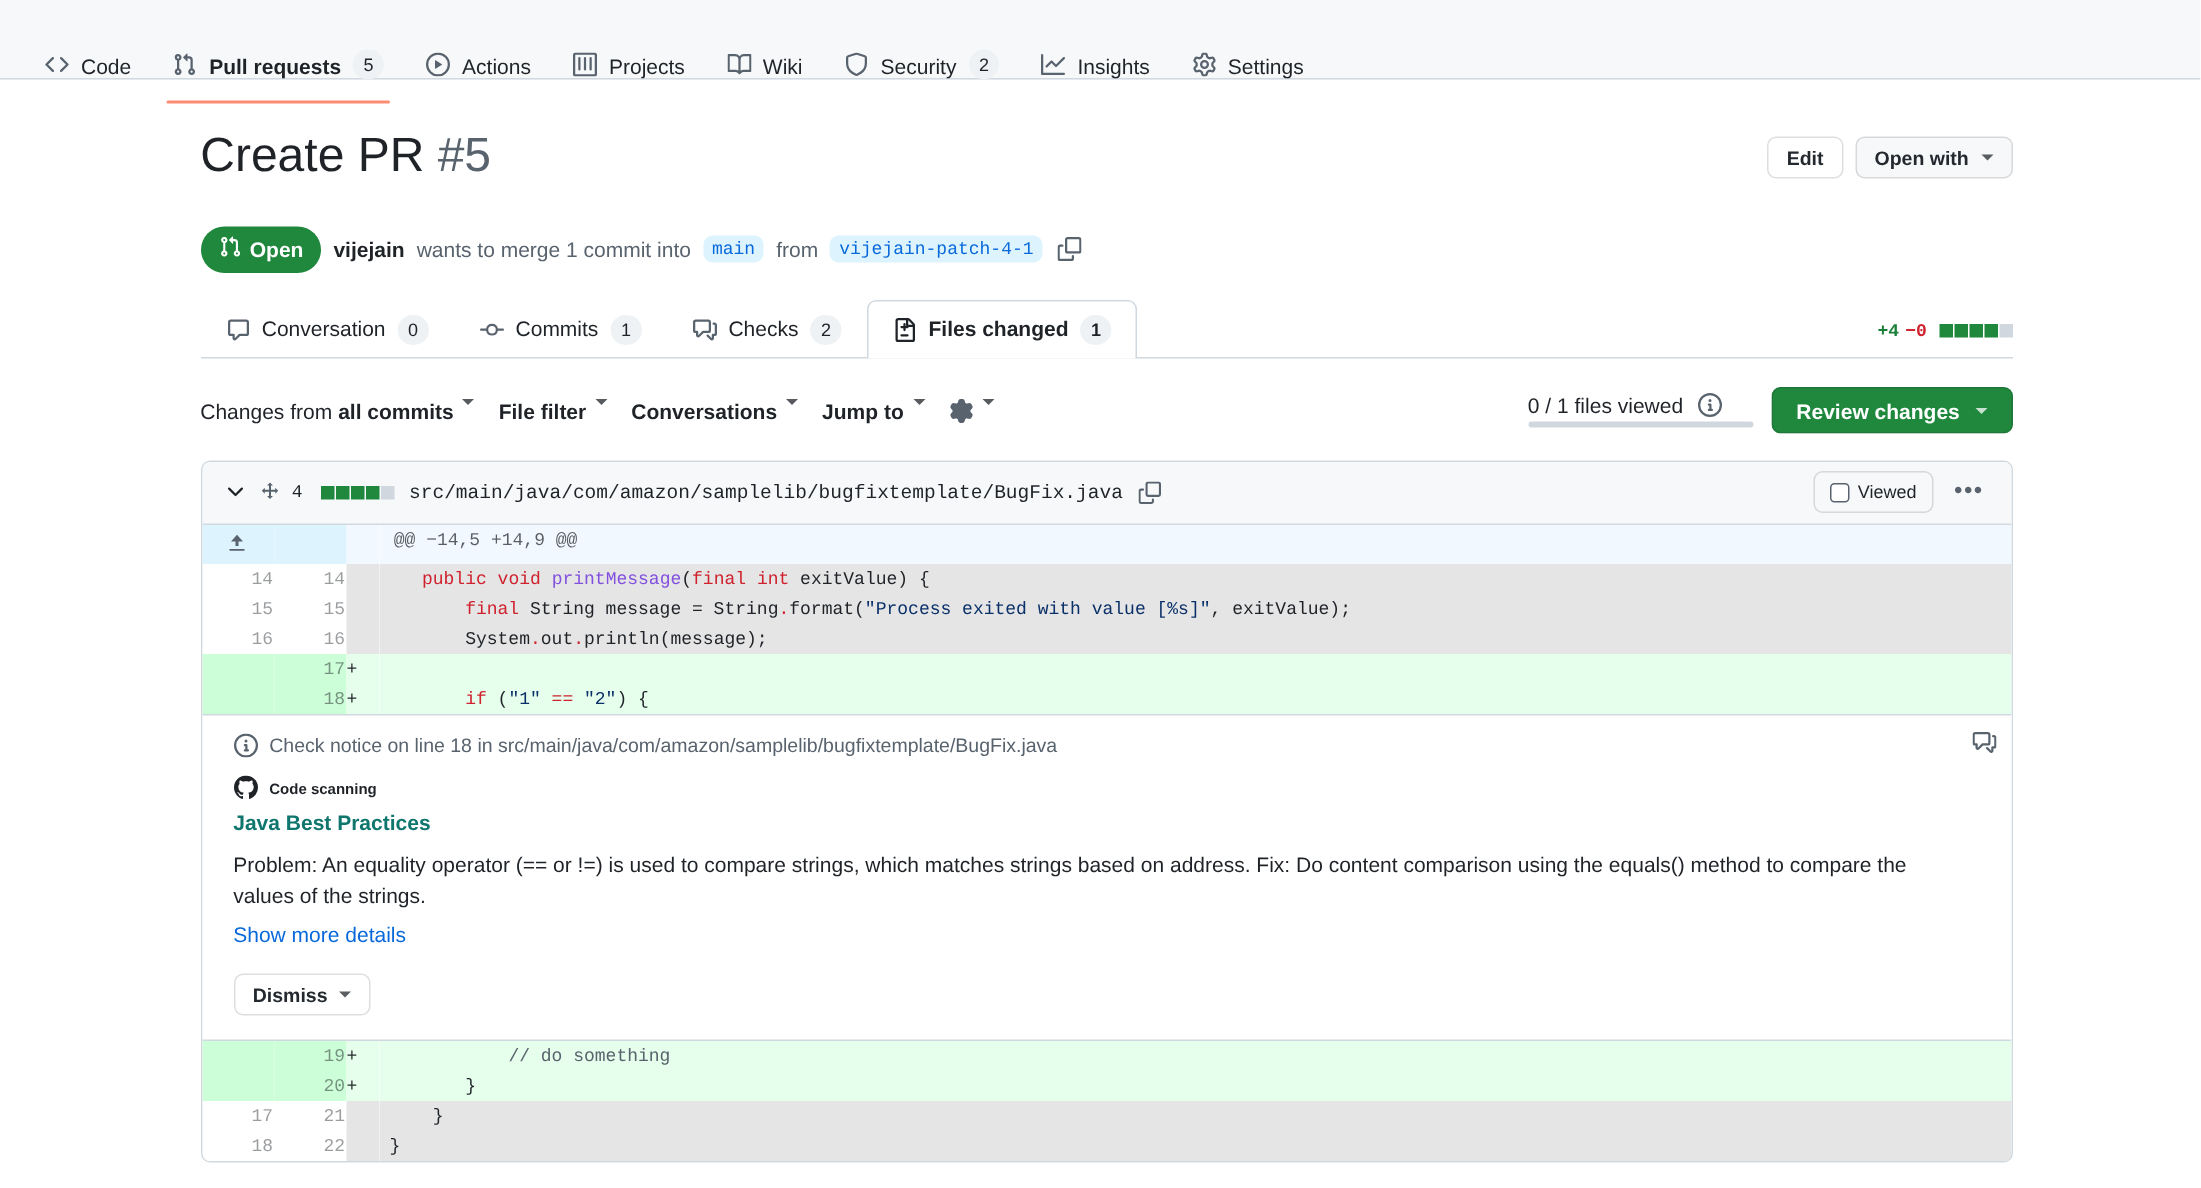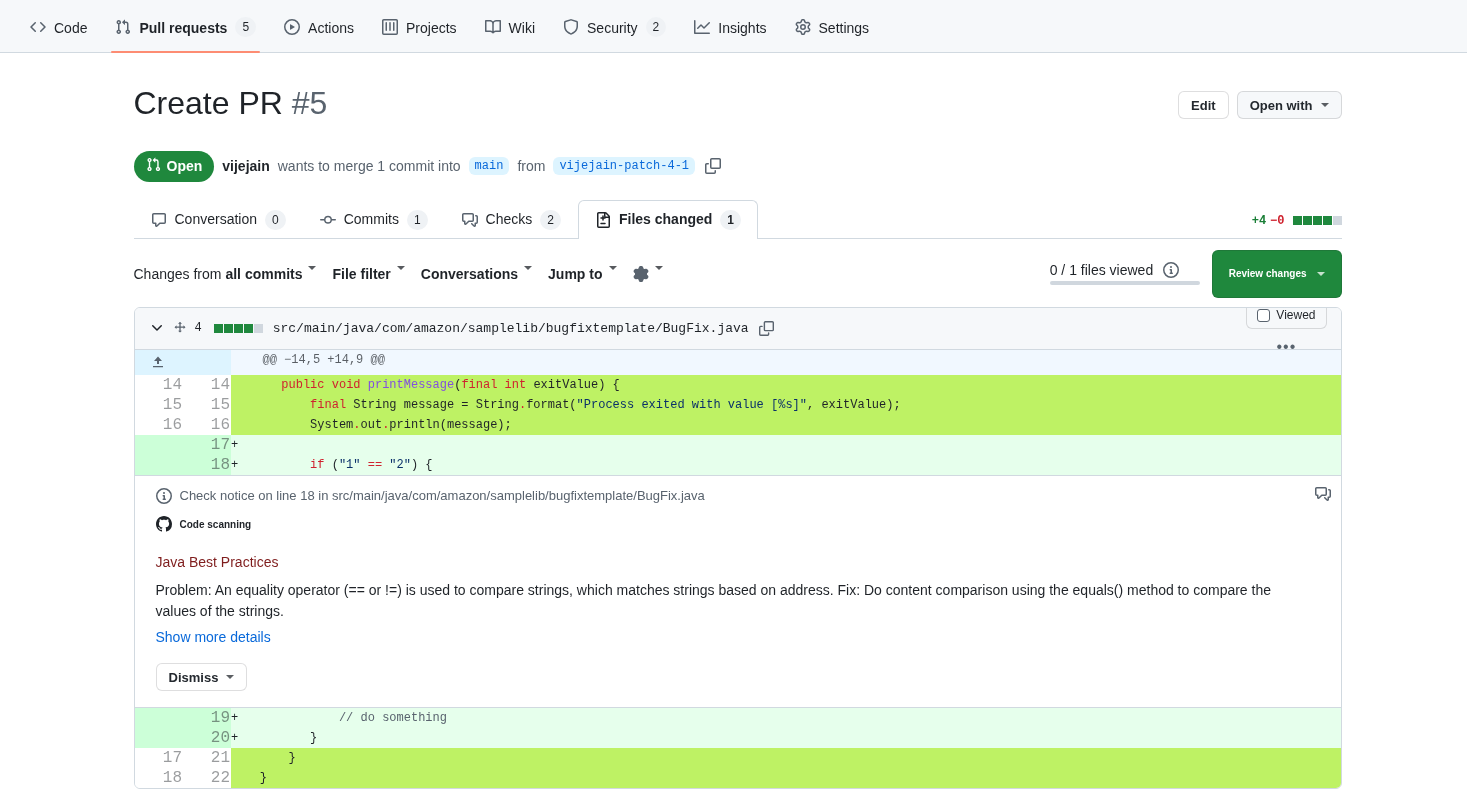--- a/index.html
+++ b/index.html
@@ -20,21 +20,21 @@
     background: #f6f8fa;
     border-bottom: 1px solid #d1d9e0;
     display: flex;
     align-items: flex-end;
     padding: 0 16px;
   }
   .nav-list { display: flex; align-items: stretch; height: 100%; }
   .nav-item {
     display: flex; align-items: center; gap: 8px;
     padding: 0 12px;
-    margin: 1px 2px;
+    margin: 17px 2px;
     position: relative;
     color: #1f2328;
     font-size: 14px;
     line-height: 1;
     height: 100%;
     cursor: pointer;
   }
   .nav-item .nav-label { padding-top: 2px; }
   .nav-item.selected .nav-label { font-weight: 600; }
   .nav-item.selected::after {
@@ -207,22 +207,22 @@
   }
   .viewed-bar > span { display: block; height: 100%; width: 0%; background: #1f883d; }
   .info-icon { color: #59636e; display: inline-flex; }
   .btn-primary {
     display: inline-flex;
     align-items: center;
     gap: 8px;
     background: #1f883d;
     color: #ffffff;
     font-weight: 600;
-    font-size: 10px;
-    height: 48px;
+    font-size: 14px;
+    height: 31px;
     padding: 0 16px;
     border: 1px solid rgba(31,35,40,0.15);
     border-radius: 6px;
     cursor: pointer;
   }
 
   
   .file-box {
     margin-top: 16px;
     border: 1px solid #d1d9e0;
@@ -243,21 +243,21 @@
   .chev { color: #1f2328; display: inline-flex; cursor: pointer; }
   .drag-dots { color: #59636e; display: inline-flex; cursor: grab; }
   .fh-count { font-family: "Liberation Mono", monospace; font-size: 12px; color: #1f2328; font-weight: 400; }
   .fh-path {
     font-family: "Liberation Mono", monospace;
     font-size: 13px;
     color: #1f2328;
     font-weight: 400;
     margin-left: 2px;
   }
-  .fh-right { display: flex; align-items: center; gap: 10px; padding-right: 6px; flex-direction: column; }
+  .fh-right { display: flex; align-items: center; gap: 10px; padding-right: 6px; }
   .viewed-btn {
     display: inline-flex;
     align-items: center;
     gap: 6px;
     height: 28px;
     padding: 0 10px;
     font-size: 12px;
     color: #1f2328;
     background: #f6f8fa;
     border: 1px solid rgba(31,35,40,0.15);
@@ -282,21 +282,21 @@
     table-layout: fixed;
   }
   table.diff td { padding: 0; vertical-align: top; }
   td.num {
     width: 48px;
     min-width: 48px;
     text-align: right;
     padding: 1px 10px 1px 6px;
     color: rgba(31,35,40,0.45);
     background: #ffffff;
-    font-size: 16px;
+    font-size: 12px;
     line-height: 20px;
     user-select: none;
     border-right: 1px solid transparent;
   }
   td.marker {
     width: 22px;
     padding: 1px 0 1px 8px;
     color: #1f2328;
     line-height: 20px;
   }
@@ -314,21 +314,21 @@
     display: inline-flex;
     flex-direction: column;
     align-items: center;
     color: #59636e;
     line-height: 1;
     cursor: pointer;
   }
   tr.add td.num { background: #ccffd8; color: rgba(31,35,40,0.5); }
   tr.add td.marker, tr.add td.code { background: #e6ffec; }
   tr.ctx td.num { background: #ffffff; }
-  tr.ctx td.marker, tr.ctx td.code { background: #bef264; }
+  tr.ctx td.marker, tr.ctx td.code { background: #e5e5e5; }
 
   .tok-k { color: #cf222e; }
   .tok-f { color: #8250df; }
   .tok-s { color: #0a3069; }
   .tok-c { color: #59636e; }
   .tok-n { color: #1f2328; }
 
   
   .annot-cell { padding: 0 !important; background: #ffffff; }
   .annot {
@@ -350,24 +350,24 @@
   .annot-title {
     display: flex;
     align-items: center;
     gap: 8px;
     margin-top: 12px;
     font-size: 10px;
     font-weight: 600;
     color: #1f2328;
   }
   .annot-rule {
-    margin-top: 20px;
+    margin-top: 4px;
     font-size: 14px;
-    font-weight: 400;
-    color: #7f1d1d;
+    font-weight: 700;
+    color: #0f766e;
   }
   .annot-body {
     margin-top: 10px;
     font-size: 14px;
     line-height: 1.55;
     color: #1f2328;
     max-width: 1140px;
     white-space: normal;
   }
   .annot-link {

